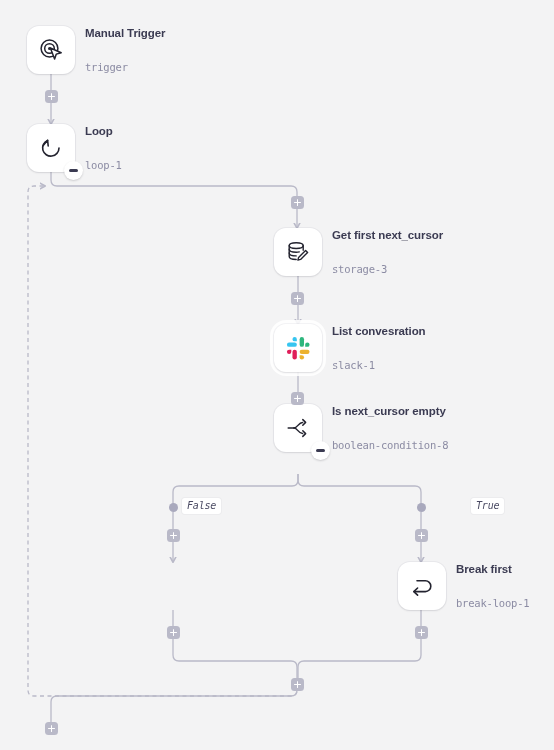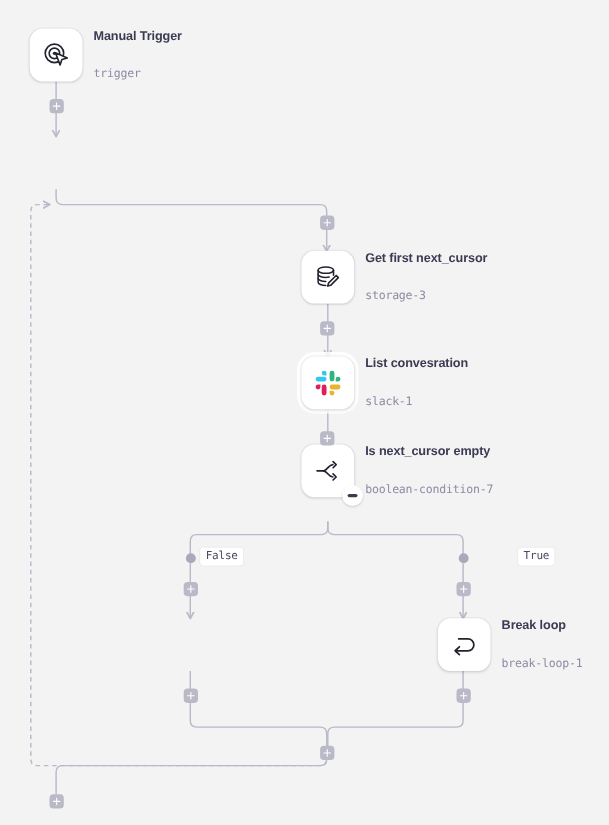--- a/index.html
+++ b/index.html
@@ -116,20 +116,21 @@
   .branch-label {
     position: absolute;
     background: #ffffff;
     border-radius: 3px;
     padding: 2px 5px 3px 5px;
     font-family: "DejaVu Sans Mono", monospace;
     font-size: 10px;
     color: #4a4a63;
     letter-spacing: -0.2px;
     box-shadow: 0 0 0 1px rgba(30,30,60,.03);
+    font-style: italic;
   }
   .dot {
     position: absolute;
     width: 9px;
     height: 9px;
     border-radius: 50%;
     background: #a9a9bd;
   }
   svg.icon { display: block; }
 </style>
@@ -190,20 +191,39 @@
           <path d="M12.4,11.0 L23.2,15.7 L18.3,17.1 L16.6,22.0 Z" fill="#ffffff" stroke="#23232f" stroke-width="1.5" stroke-linejoin="round"></path>
         </svg>
       </span>
     </div>
     <div class="node-text">
       <div class="node-title">Manual Trigger</div>
       <div class="node-sub">trigger</div>
     </div>
   </div>
 
+  <div class="node" style="left:27px; top:124px;">
+    <div class="node-box">
+      <span>
+        <svg class="icon" width="26" height="26" viewBox="0 0 26 26">
+          <g fill="none" stroke="#23232f" stroke-width="1.6" stroke-linecap="round">
+            <path d="M21.0,13.0 A8.2,8.2 0 1 1 9.6,5.4"></path>
+            <path d="M5.0,10.7 L9.6,5.3 L10.2,11.0" stroke-linejoin="round"></path>
+          </g>
+        </svg>
+      </span>
+      <span class="badge-minus">
+          <i></i>
+        </span>
+    </div>
+    <div class="node-text">
+      <div class="node-title">Loop</div>
+      <div class="node-sub">loop-1</div>
+    </div>
+  </div>
 
   <div class="node" style="left:274px; top:228px;align-items:center;">
     <div class="node-box">
       <span>
         <svg class="icon" width="26" height="26" viewBox="0 0 26 26">
           <g fill="none" stroke="#23232f" stroke-width="1.4" stroke-linecap="round">
             <ellipse cx="11.2" cy="6.6" rx="7.0" ry="2.9"></ellipse>
             <path d="M4.2,6.6 L4.2,17.6 C4.2,19.2 7.3,20.5 11.2,20.5"></path>
             <path d="M18.2,6.6 L18.2,11.2"></path>
             <path d="M4.2,10.3 C4.2,11.9 7.3,13.2 11.2,13.2 C12.3,13.2 13.4,13.1 14.3,12.9"></path>
@@ -256,38 +276,38 @@
             <path d="M17.8,15.8 L20.6,18.6 L17.8,21.4"></path>
           </g>
         </svg>
       </span>
       <span class="badge-minus">
           <i></i>
         </span>
     </div>
     <div class="node-text">
       <div class="node-title">Is next_cursor empty</div>
-      <div class="node-sub">boolean-condition-7</div>
+      <div class="node-sub">boolean-condition-8</div>
     </div>
   </div>
 
 
   <div class="node" style="left:398px; top:562px;">
     <div class="node-box">
       <span>
         <svg class="icon" width="26" height="26" viewBox="0 0 26 26">
           <g fill="none" stroke="#23232f" stroke-width="1.6" stroke-linecap="round" stroke-linejoin="round">
             <path d="M8.0,7.8 L16.4,7.8 A5.4,5.4 0 0 1 16.4,18.6 L5.2,18.6"></path>
             <path d="M8.6,15.0 L4.8,18.6 L8.6,22.1"></path>
           </g>
         </svg>
       </span>
     </div>
     <div class="node-text">
-      <div class="node-title">Break loop</div>
+      <div class="node-title">Break first</div>
       <div class="node-sub">break-loop-1</div>
     </div>
   </div>
 
   <div class="dot" style="left:169px; top:503px;"></div>
   <div class="branch-label" style="left:182px; top:498px;">False</div>
 
   <div class="dot" style="left:417px; top:503px;"></div>
   <div class="branch-label" style="left:432px; top:498px;margin-left:39px;">True</div>
 

